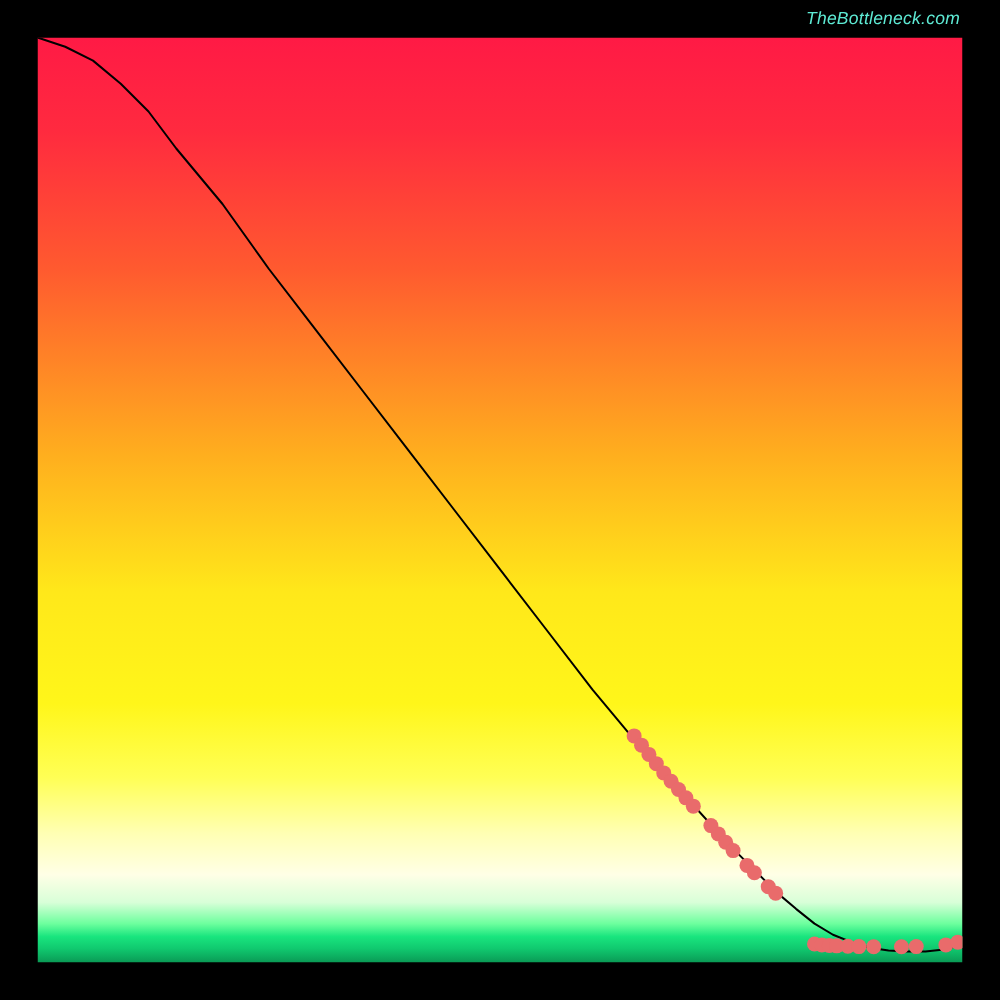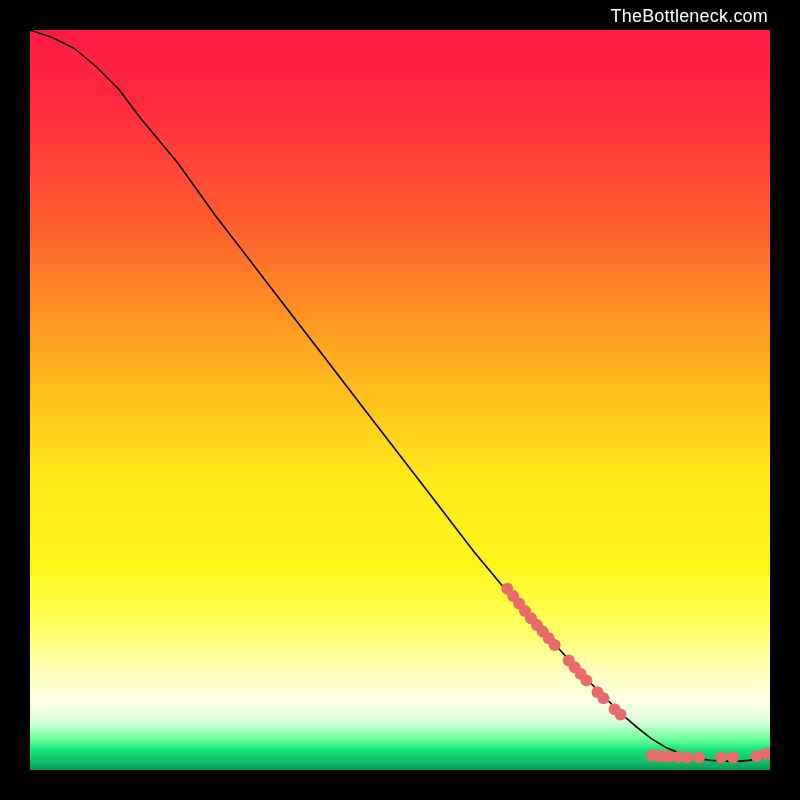--- a/index.html
+++ b/index.html
@@ -23,24 +23,25 @@
     position: absolute;
     left: 0;
     top: 0;
     width: 740px;
     height: 740px;
   }
   .watermark {
     position: absolute;
     top: 6px;
     right: 32px;
-    color: #ffffff;
-    font-size: 18px;
+    color: #5eead4;
+    font-size: 14px;
     font-weight: 500;
     letter-spacing: 0.2px;
+    font-style: italic;
   }
   svg {
     display: block;
   }
 </style>
 </head>
 <body>
 
 <div class="watermark">TheBottleneck.com</div>
 

